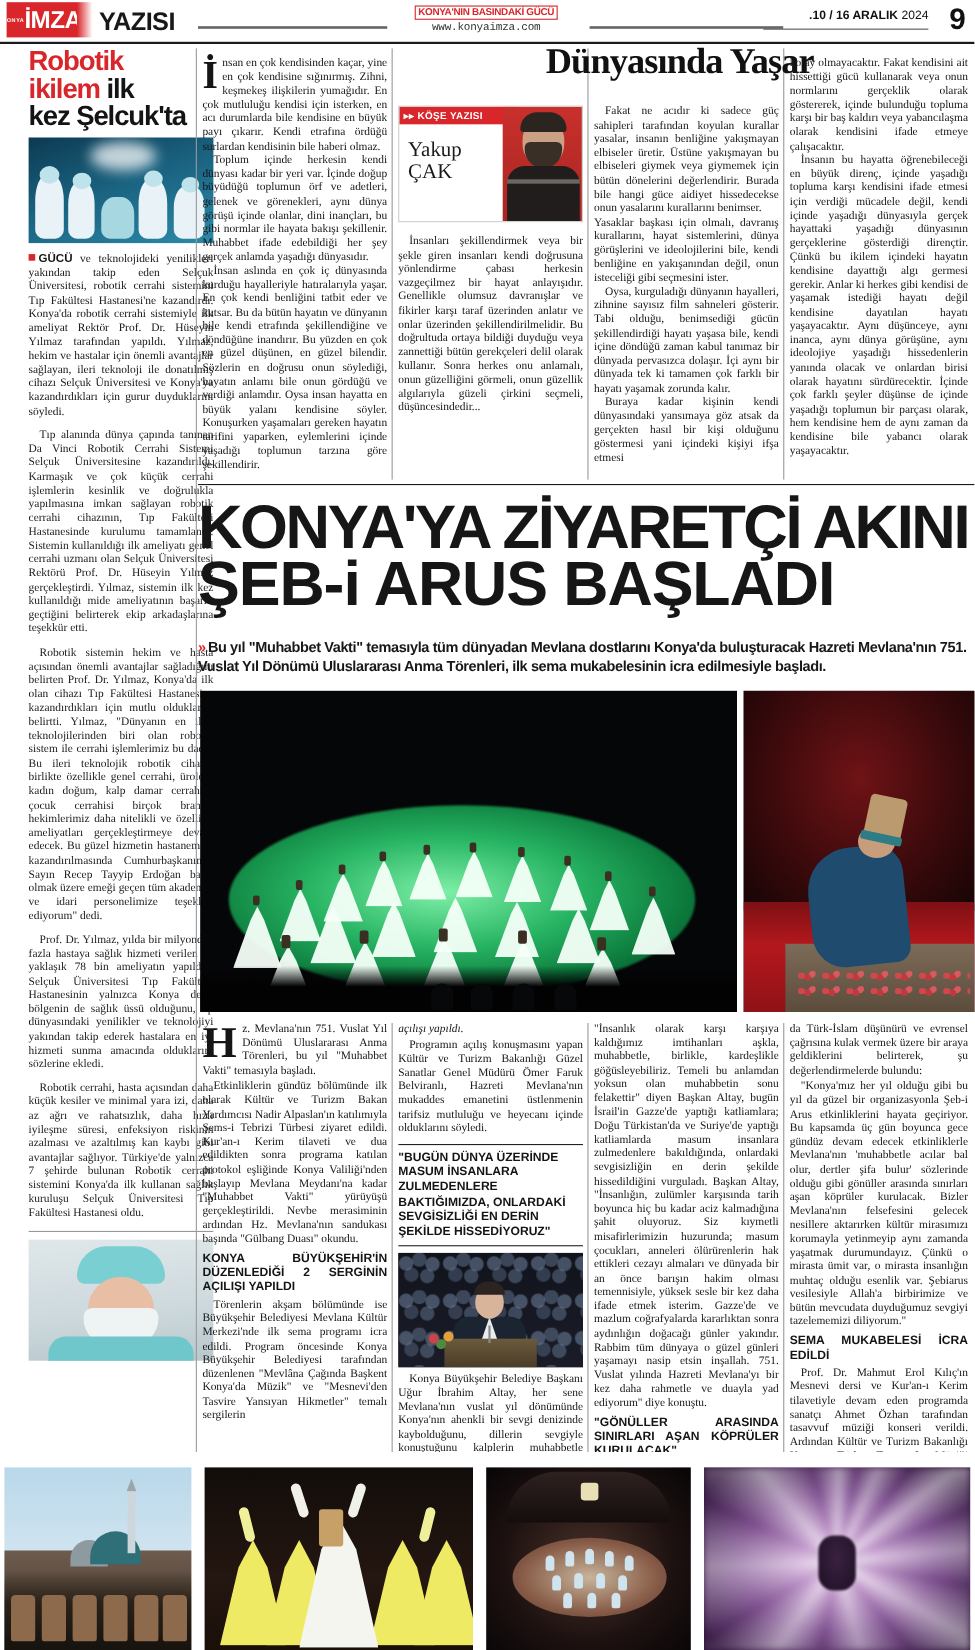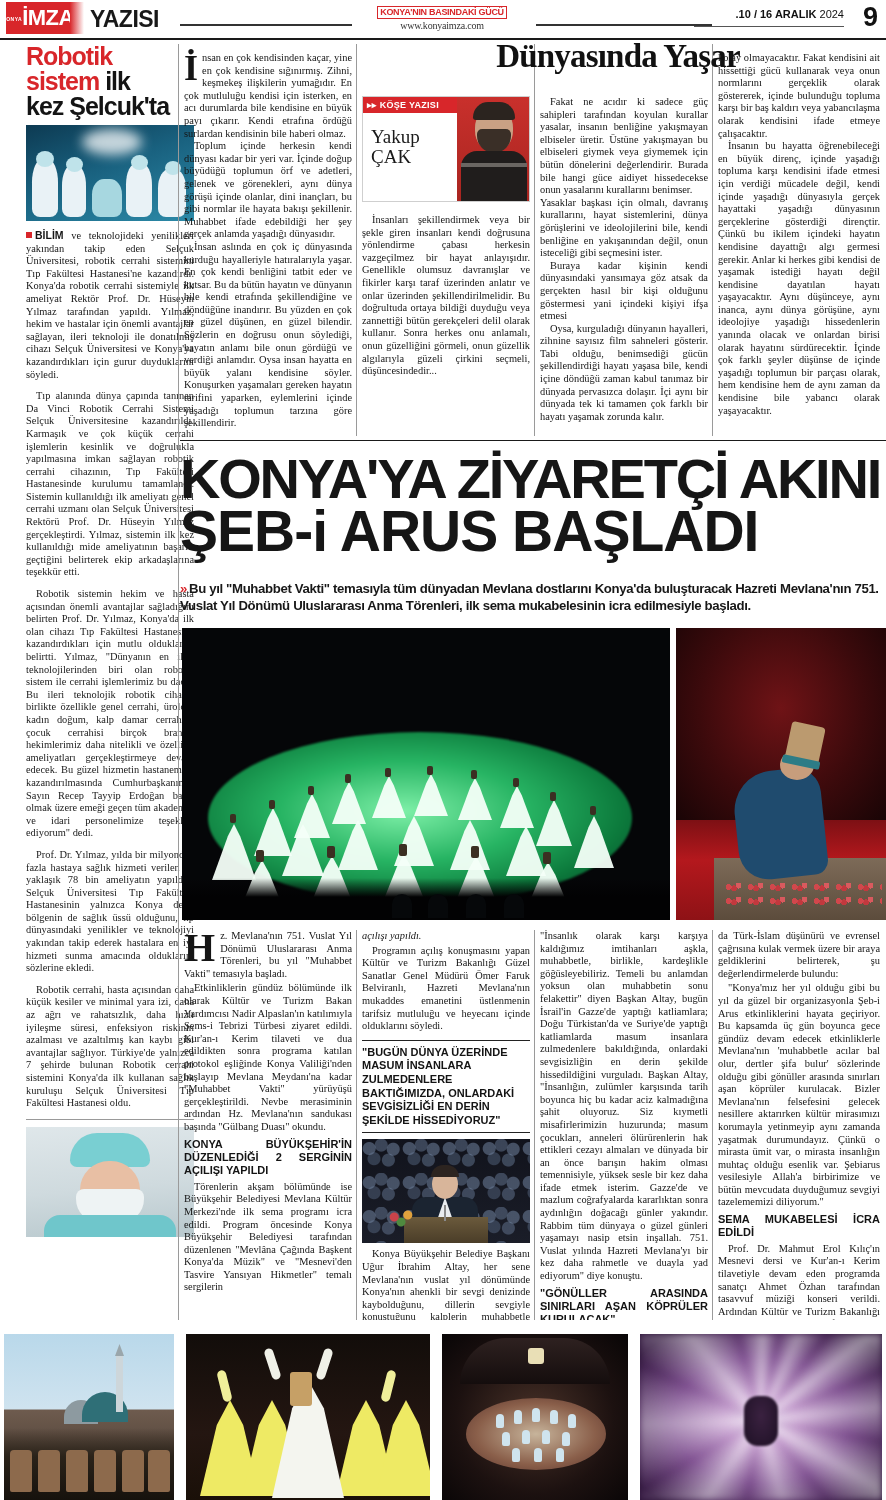--- a/index.html
+++ b/index.html
@@ -52,21 +52,21 @@
     text-align: center;
   }
   .brand-tag {
     display: inline-block;
     font-family: "Liberation Sans", sans-serif;
     font-size: 9px; font-weight: bold; color: #d8262a;
     border: 1.2px solid #d8262a; padding: 0 2px;
     letter-spacing: -0.3px; line-height: 11px;
   }
   .brand-url {
-    font-family: Liberation Serif, serif;
+    font-family: Liberation Mono, monospace;
     font-size: 10px; color: #333; margin-top: 1px; letter-spacing: -0.2px;
   }
   .rule-right {
     position: absolute; left: 536px; top: 24px; width: 176px;
     border-top: 1px solid #333; height: 2px;
     border-bottom: 1px solid #333;
   }
   .date-line {
     position: absolute; right: 42px; top: 8px;
     font-family: "Liberation Sans", sans-serif;
@@ -416,41 +416,41 @@
   </div>
   <div class="date-rule"></div>
   <div class="page-number">9</div>
   <div class="master-rule"></div>
 </div>
 
 <div class="left-col">
   <div class="left-headline">
     <div class="hl-red">Robotik</div>
     <div>
-      <span class="hl-red">sistem</span>
+      <span class="hl-red">ikilem</span>
       <span class="hl-blk">ilk</span>
     </div>
     <div class="hl-blk">kez Şelcuk'ta</div>
   </div>
 
   <div class="left-photo-1">
     <div class="op-light"></div>
     <div class="op-fig" style="left:6px;top:34px;width:26px;height:58px;"></div>
     <div class="op-head" style="left:10px;top:26px;width:18px;height:16px;"></div>
     <div class="op-fig" style="left:36px;top:40px;width:24px;height:52px;"></div>
     <div class="op-head" style="left:40px;top:32px;width:17px;height:15px;"></div>
     <div class="op-fig" style="left:100px;top:38px;width:26px;height:54px;"></div>
     <div class="op-head" style="left:105px;top:30px;width:17px;height:15px;"></div>
     <div class="op-fig" style="left:132px;top:44px;width:28px;height:48px;"></div>
     <div class="op-head" style="left:139px;top:36px;width:16px;height:14px;"></div>
     <div class="op-fig" style="left:66px;top:54px;width:30px;height:38px;background:#a7d7e0;"></div>
   </div>
 
   <div class="left-lead">
-    <span class="bullet-sq"></span><span class="kicker-bold">BİLİM</span>
+    <span class="bullet-sq"></span><span class="kicker-bold">GÜCÜ</span>
     <span>ve teknolojideki yenilikleri yakından takip eden Selçuk Üniversitesi, robotik cerrahi sistemini Tıp Fakültesi Hastanesi'ne kazandırdı. Konya'da robotik cerrahi sistemiyle ilk ameliyat Rektör Prof. Dr. Hüseyin Yılmaz tarafından yapıldı. Yılmaz, hekim ve hastalar için önemli avantajlar sağlayan, ileri teknoloji ile donatılmış cihazı Selçuk Üniversitesi ve Konya'ya kazandırdıkları için gurur duyduklarını söyledi.</span>
   </div>
 
   <div class="left-body">
     <p>Tıp alanında dünya çapında tanınan Da Vinci Robotik Cerrahi Sistemi Selçuk Üniversitesine kazandırıldı. Karmaşık ve çok küçük cerrahi işlemlerin kesinlik ve doğrulukla yapılmasına imkan sağlayan robotik cerrahi cihazının, Tıp Fakültesi Hastanesinde kurulumu tamamlandı. Sistemin kullanıldığı ilk ameliyatı genel cerrahi uzmanı olan Selçuk Üniversitesi Rektörü Prof. Dr. Hüseyin Yılmaz gerçekleştirdi. Yılmaz, sistemin ilk kez kullanıldığı mide ameliyatının başarılı geçtiğini belirterek ekip arkadaşlarına teşekkür etti.</p>
     <p>Robotik sistemin hekim ve hasta açısından önemli avantajlar sağladığını belirten Prof. Dr. Yılmaz, Konya'da ilk olan cihazı Tıp Fakültesi Hastanesine kazandırdıkları için mutlu olduklarını belirtti. Yılmaz, "Dünyanın en ileri teknolojilerinden biri olan robotik sistem ile cerrahi işlemlerimiz bu dadır. Bu ileri teknolojik robotik cihazla birlikte özellikle genel cerrahi, üroloji, kadın doğum, kalp damar cerrahisi, çocuk cerrahisi birçok branşta hekimlerimiz daha nitelikli ve özellikli ameliyatları gerçekleştirmeye devam edecek. Bu güzel hizmetin hastanemize kazandırılmasında Cumhurbaşkanımız Sayın Recep Tayyip Erdoğan başta olmak üzere emeği geçen tüm akademik ve idari personelimize teşekkür ediyorum" dedi.</p>
     <p>Prof. Dr. Yılmaz, yılda bir milyondan fazla hastaya sağlık hizmeti verilen ve yaklaşık 78 bin ameliyatın yapıldığı Selçuk Üniversitesi Tıp Fakültesi Hastanesinin yalnızca Konya değil bölgenin de sağlık üssü olduğunu, tıp dünyasındaki yenilikler ve teknolojiyi yakından takip ederek hastalara en iyi hizmeti sunma amacında olduklarını sözlerine ekledi.</p>
     <p>Robotik cerrahi, hasta açısından daha küçük kesiler ve minimal yara izi, daha az ağrı ve rahatsızlık, daha hızlı iyileşme süresi, enfeksiyon riskinin azalması ve azaltılmış kan kaybı gibi avantajlar sağlıyor. Türkiye'de yalnızca 7 şehirde bulunan Robotik cerrahi sistemini Konya'da ilk kullanan sağlık kuruluşu Selçuk Üniversitesi Tıp Fakültesi Hastanesi oldu.</p>
   </div>
 
@@ -499,22 +499,22 @@
   </div>
 </div>
 
 <div class="op-col op-col-2">
   <p>İnsanları şekillendirmek veya bir şekle giren insanları kendi doğrusuna yönlendirme çabası herkesin vazgeçilmez bir hayat anlayışıdır. Genellikle olumsuz davranışlar ve fikirler karşı taraf üzerinden anlatır ve onlar üzerinden şekillendirilmelidir. Bu doğrultuda ortaya bildiği duyduğu veya zannettiği bütün gerekçeleri delil olarak kullanır. Sonra herkes onu anlamalı, onun güzelliğini görmeli, onun güzellik algılarıyla güzeli çirkini seçmeli, düşüncesindedir...</p>
 </div>
 
 <div class="op-col op-col-3">
   <p>Fakat ne acıdır ki sadece güç sahipleri tarafından koyulan kurallar yasalar, insanın benliğine yakışmayan elbiseler üretir. Üstüne yakışmayan bu elbiseleri giymek veya giymemek için bütün dönelerini değerlendirir. Burada bile hangi güce aidiyet hissedecekse onun yasalarını kurallarını benimser.</p>
   <p style="text-indent:0;">Yasaklar başkası için olmalı, davranış kurallarını, hayat sistemlerini, dünya görüşlerini ve ideolojilerini bile, kendi benliğine en yakışanından değil, onun isteceliği gibi seçmesini ister.</p>
+  <p>Oysa, kurguladığı dünyanın hayalleri, zihnine sayısız film sahneleri gösterir. Tabi olduğu, benimsediği gücün şekillendirdiği hayatı yaşasa bile, kendi içine döndüğü zaman kabul tanımaz bir dünyada pervasızca dolaşır. İçi aynı bir dünyada tek ki tamamen çok farklı bir hayatı yaşamak zorunda kalır.</p>
   <p>Buraya kadar kişinin kendi dünyasındaki yansımaya göz atsak da gerçekten hasıl bir kişi olduğunu göstermesi yani içindeki kişiyi ifşa etmesi</p>
-  <p>Oysa, kurguladığı dünyanın hayalleri, zihnine sayısız film sahneleri gösterir. Tabi olduğu, benimsediği gücün şekillendirdiği hayatı yaşasa bile, kendi içine döndüğü zaman kabul tanımaz bir dünyada pervasızca dolaşır. İçi aynı bir dünyada tek ki tamamen çok farklı bir hayatı yaşamak zorunda kalır.</p>
 </div>
 
 <div class="op-col op-col-4">
   <p style="text-indent:0;">kolay olmayacaktır. Fakat kendisini ait hissettiği gücü kullanarak veya onun normlarını gerçeklik olarak göstererek, içinde bulunduğu topluma karşı bir baş kaldırı veya yabancılaşma olarak kendisini ifade etmeye çalışacaktır.</p>
   <p>İnsanın bu hayatta öğrenebileceği en büyük direnç, içinde yaşadığı topluma karşı kendisini ifade etmesi için verdiği mücadele değil, kendi içinde yaşadığı dünyasıyla gerçek hayattaki yaşadığı dünyasının gerçeklerine gösterdiği dirençtir. Çünkü bu ikilem içindeki hayatın kendisine dayattığı algı germesi gerekir. Anlar ki herkes gibi kendisi de yaşamak istediği hayatı değil kendisine dayatılan hayatı yaşayacaktır. Aynı düşünceye, aynı inanca, aynı dünya görüşüne, aynı ideolojiye yaşadığı hissedenlerin yanında olacak ve onlardan birisi olarak hayatını sürdürecektir. İçinde çok farklı şeyler düşünse de içinde yaşadığı toplumun bir parçası olarak, hem kendisine hem de aynı zaman da kendisine bile yabancı olarak yaşayacaktır.</p>
 </div>
 
 <div class="top-rule"></div>
 
 <div class="big-head">

